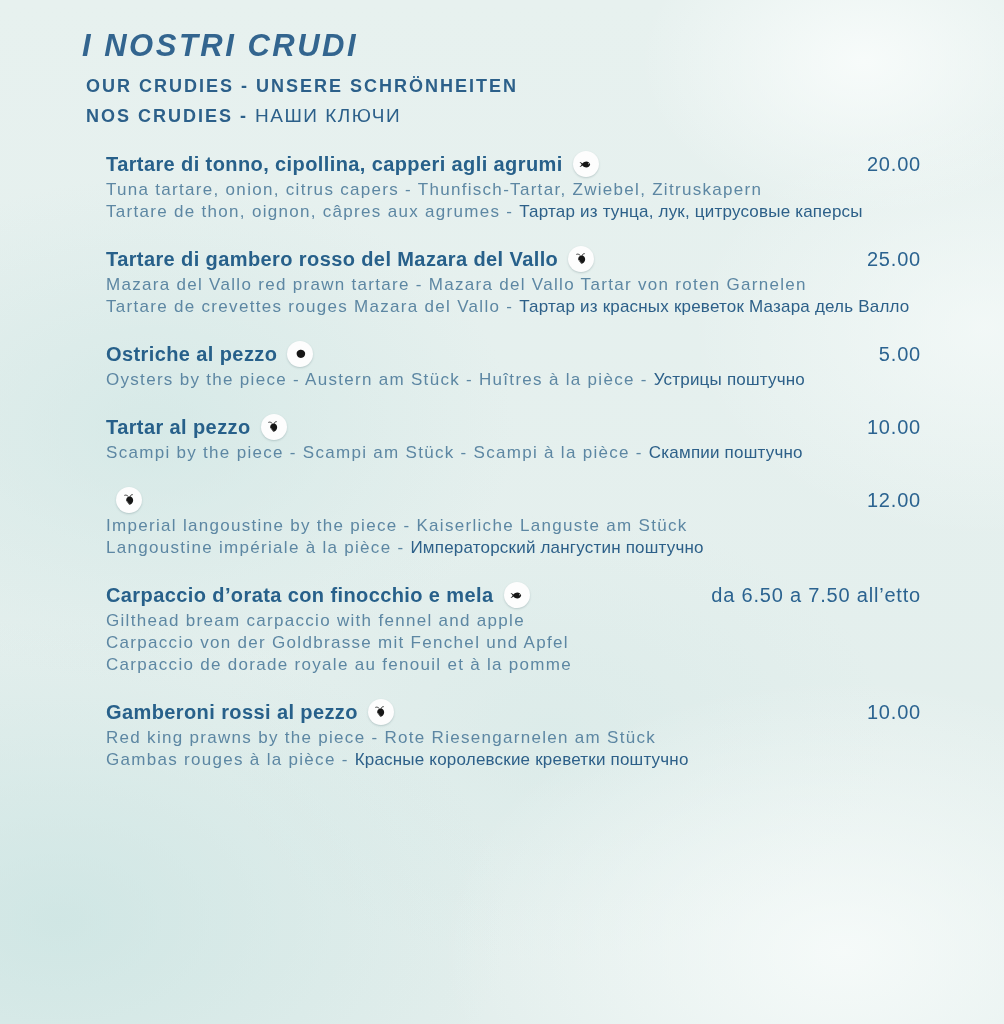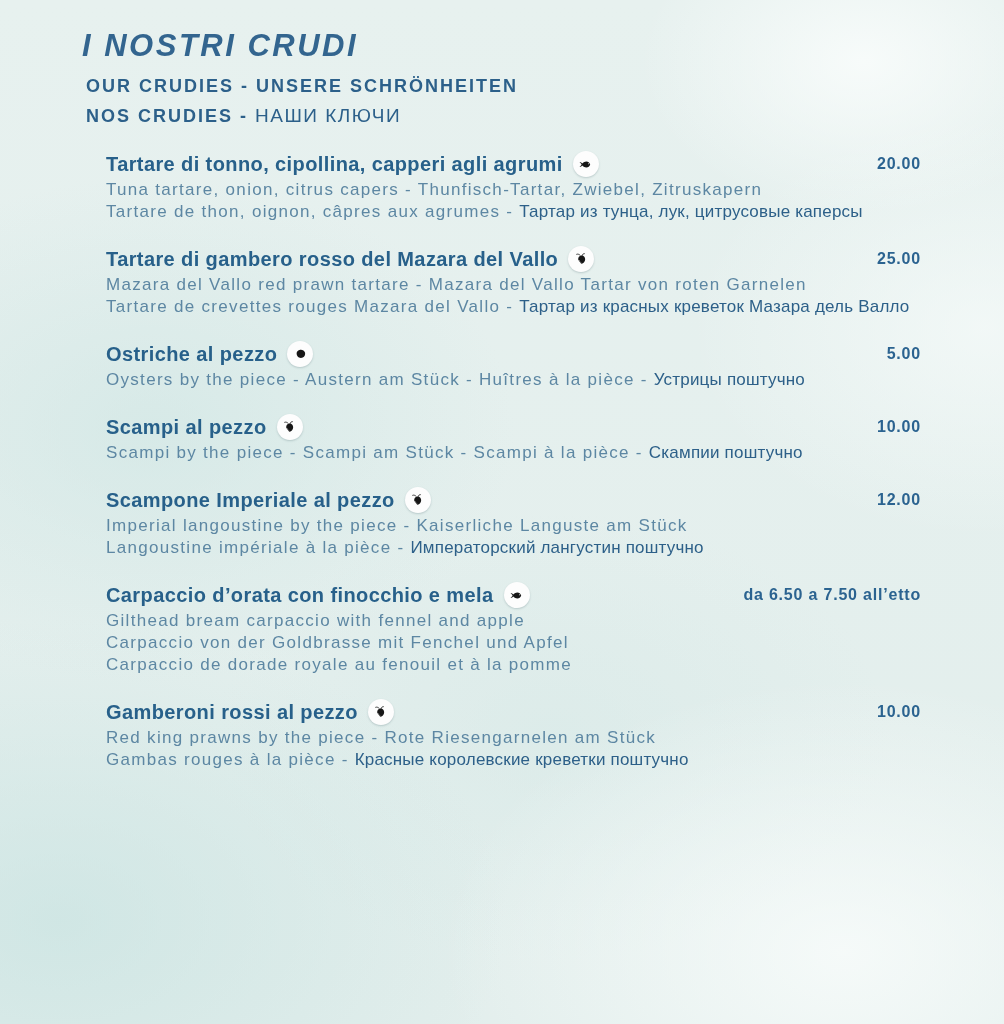--- a/index.html
+++ b/index.html
@@ -35,21 +35,21 @@
   .item { margin-bottom:23px; }
   .item-head {
     display:flex; justify-content:space-between; align-items:center;
     width:815px; height:26px; margin-bottom:2px;
   }
   .item-title {
     margin:0; font-size:20px; font-weight:700; letter-spacing:0.4px;
     color:#27608a; white-space:nowrap; display:flex; align-items:center;
   }
   .price {
-    font-size:16px; font-weight:700; letter-spacing:0.8px;
+    font-size:20px; font-weight:400; letter-spacing:0.8px;
     color:#2b6390; white-space:nowrap;
   }
   .line { margin:0; font-size:17px; line-height:22px; white-space:nowrap; }
   .lat { color:#5d87a3; letter-spacing:1.3px; }
   .cyr { color:#2d6089; letter-spacing:0.2px; }
 
   .badge {
     width:26px; height:26px; border-radius:50%;
     background:#fdfdfd; box-shadow:0 1px 2px rgba(60,90,100,.25);
     display:inline-flex; align-items:center; justify-content:center;
@@ -110,36 +110,35 @@
               </svg>
             </span>
           </h2>
           <span class="price">5.00</span>
         </div>
         <p class="line"><span class="lat">Oysters by the piece - Austern am Stück - Huîtres à la pièce - </span><span class="cyr">Устрицы поштучно</span></p>
       </section>
       <section class="item">
         <div class="item-head">
           <h2 class="item-title">
-            <span>Scampi al pezzo</span>
+            <span>Tartar al pezzo</span>
             <span class="badge">
               <svg viewBox="0 0 20 20" aria-hidden="true">
                 <path fill="none" stroke="#161616" stroke-width="1.1" stroke-linecap="round" d="M8.3 4.6C6.9 2.9 5 2.4 3.6 3M10.8 4.7c.3-1.7 1.6-2.5 3-2.5"></path>
                 <path d="M5.7 8.3c.6-2.2 2.4-3.6 4.5-3.6 2.6 0 4.7 2.1 4.7 4.8 0 3.4-2.5 5.9-6 6.1l1-1.5-2 .4.8-1.6-1.9.2 1-1.6-1.6-.1c-.6-.9-.8-2-.5-3.1z"></path>
               </svg>
             </span>
           </h2>
           <span class="price">10.00</span>
         </div>
         <p class="line"><span class="lat">Scampi by the piece - Scampi am Stück - Scampi à la pièce - </span><span class="cyr">Скампии поштучно</span></p>
       </section>
       <section class="item">
         <div class="item-head">
           <h2 class="item-title">
-            <span>Scampone Imperiale al pezzo</span>
             <span class="badge">
               <svg viewBox="0 0 20 20" aria-hidden="true">
                 <path fill="none" stroke="#161616" stroke-width="1.1" stroke-linecap="round" d="M8.3 4.6C6.9 2.9 5 2.4 3.6 3M10.8 4.7c.3-1.7 1.6-2.5 3-2.5"></path>
                 <path d="M5.7 8.3c.6-2.2 2.4-3.6 4.5-3.6 2.6 0 4.7 2.1 4.7 4.8 0 3.4-2.5 5.9-6 6.1l1-1.5-2 .4.8-1.6-1.9.2 1-1.6-1.6-.1c-.6-.9-.8-2-.5-3.1z"></path>
               </svg>
             </span>
           </h2>
           <span class="price">12.00</span>
         </div>
         <p class="line"><span class="lat">Imperial langoustine by the piece - Kaiserliche Languste am Stück</span></p>

